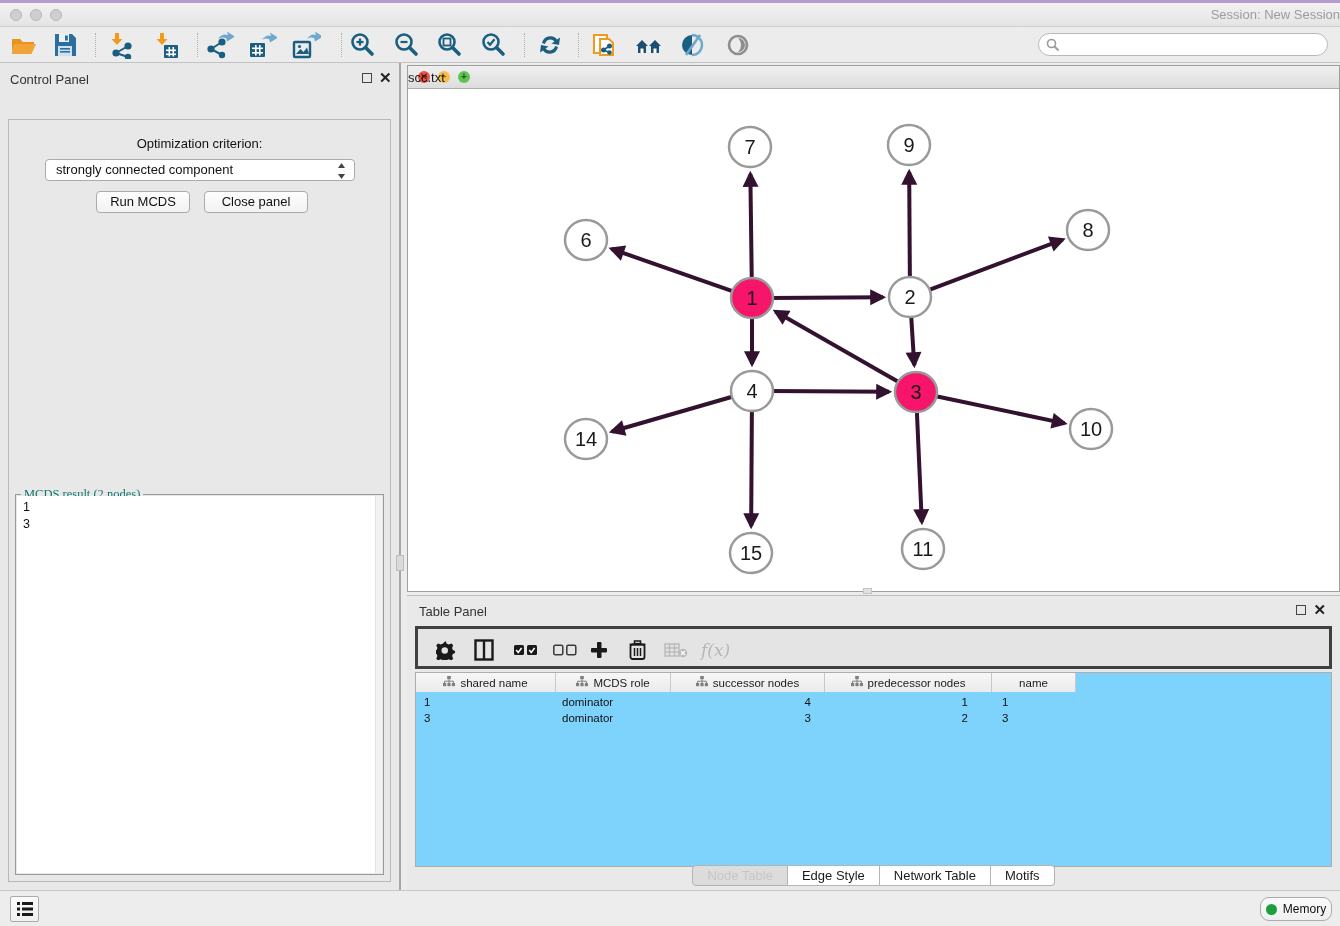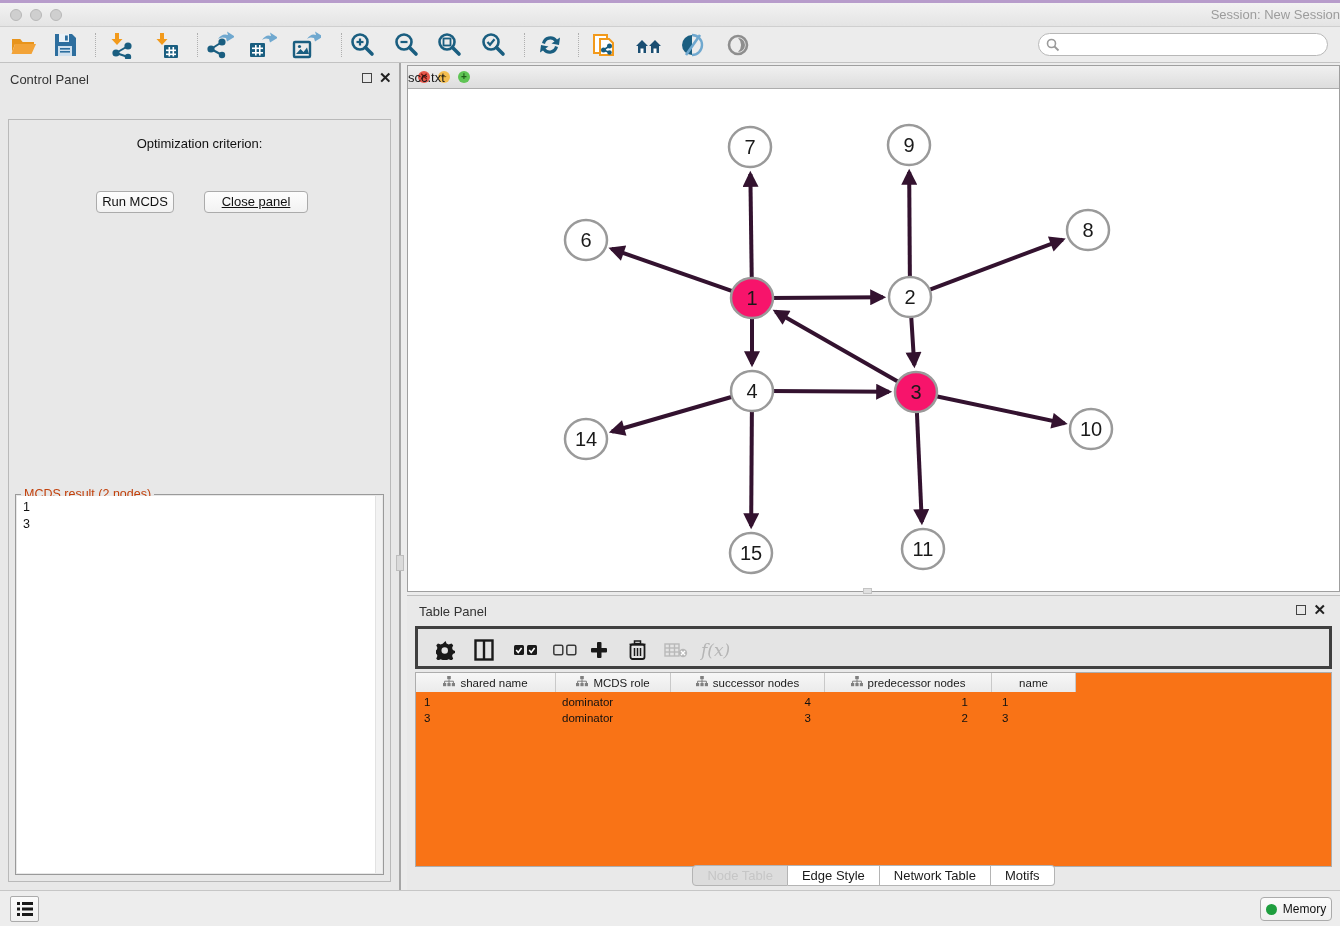--- a/index.html
+++ b/index.html
@@ -29,53 +29,53 @@
   .tab { height:21px; line-height:19px; padding:0 14px; font-size:13px; color:#1a1a1a; background:#fff; border:1px solid #B4B4B4; border-left:none; }
   .tab.first { border-left:1px solid #B4B4B4; border-radius:4px 0 0 4px; }
   .tab.last { border-radius:0 4px 4px 0; }
   .tab.selected { background:#DCDCDC; color:#C6C6C6; }
   .cp-content { position:absolute; left:8px; right:8px; top:56px; bottom:8px; border:1px solid #B9B9B9; background:#E8E8E8; }
   .opt-label { position:absolute; left:0; right:0; top:16px; text-align:center; font-size:13px; color:#111; }
   .dropdown { position:absolute; left:36px; top:39px; width:310px; height:22px; background:#fff; border:1px solid #ABABAB; border-radius:4px; font-size:13px; color:#111; line-height:20px; padding-left:10px; }
   .dd-arrows { position:absolute; right:8px; top:2px; }
   .btn { position:absolute; height:22px; background:linear-gradient(#FDFDFD,#F2F2F2); border:1px solid #ABABAB; border-radius:4px; font-size:13px; color:#111; text-align:center; line-height:20px; }
   .groupbox { position:absolute; left:6px; right:6px; top:374px; bottom:6px; border:1px solid #9A9A9A; }
-  .group-label { position:absolute; top:-8px; left:5px; background:#E8E8E8; padding:0 3px; font-size:12.5px; color:#c2410c; }
+  .group-label { position:absolute; top:-8px; left:5px; background:#E8E8E8; padding:0 3px; font-size:12.5px; color:#0f766e;font-family:Liberation Serif, serif; }
   .result-list { position:absolute; left:1px; right:1px; top:1px; bottom:1px; background:#fff; font-size:12.5px; color:#111; padding:3px 6px; }
   .result-list .item { line-height:17px; }
   .result-scroll { position:absolute; right:1px; top:1px; bottom:1px; width:7px; background:#F2F2F2; border-left:1px solid #E2E2E2; }
   .cp-grip { position:absolute; left:396px; top:492px; width:8px; height:16px; background:#DADADA; border:1px solid #BDBDBD; }
 
   
   .right-col { position:absolute; left:402px; top:63px; right:0; bottom:36px; }
   .net-window { position:absolute; left:5px; top:2px; right:0; height:527px; background:#fff; border:1px solid #9F9F9F; }
   .net-titlebar { position:absolute; left:0; top:0; right:0; height:23px; background:linear-gradient(#F0F0F0,#DDDDDD); border-bottom:1px solid #ADADAD; }
   .net-title { position:absolute; left:0; right:0; top:4px; font-size:13px; color:#1a1a1a; }
   .net-dot { position:absolute; top:5px; width:12px; height:12px; border-radius:50%; font-size:10px; font-weight:bold; text-align:center; line-height:12px; }
   .net-canvas { position:absolute; left:0; top:23px; right:0; bottom:0; background:#fff; overflow:hidden; }
   .hdiv-grip { position:absolute; left:455px; bottom:-3px; width:9px; height:6px; background:#E0E0E0; border:1px solid #C4C4C4; }
 
   
   .table-panel { position:absolute; left:5px; right:0; top:532px; bottom:0; background:#E9E9E9; border-top:1px solid #BDBDBD; }
   .tp-title { position:absolute; left:12px; top:8px; font-size:13px; color:#333; }
   .tp-toolbar { position:absolute; left:8px; right:8px; top:30px; height:43px; background:#E4E4E4; border:3px solid #404040; }
   .tp-ico { position:absolute; top:9px; height:24px; display:flex; align-items:center; }
   .fx { font-family:"DejaVu Serif", serif; font-style:italic; font-size:17px; color:#B5B5B5; }
-  .tp-table { position:absolute; left:8px; right:8px; top:76px; height:195px; background:#f97316; border:1px solid #ADADAD; overflow:hidden; }
+  .tp-table { position:absolute; left:8px; right:8px; top:76px; height:195px; background:#7dd3fc; border:1px solid #ADADAD; overflow:hidden; }
   .th-row { position:absolute; left:0; top:0; height:19px; display:flex; border-bottom:2px solid #C6C6C6; }
   .th-cell { position:relative; height:19px; background:linear-gradient(#F7F7F7,#EBEBEB); border-right:1px solid #C9C9C9; font-size:11.5px; color:#1a1a1a; display:flex; align-items:center; justify-content:center; gap:5px; }
   .tb-rows { position:absolute; left:0; top:21px; right:0; }
   .t-row { display:flex; height:16px; font-size:11.5px; color:#111; }
   .t-cell { height:16px; line-height:16px; }
   .tp-tabs { position:absolute; left:0; right:0; bottom:4px; display:flex; justify-content:center; }
 
   
   .statusbar { position:absolute; left:0; bottom:0; width:100%; height:36px; background:#EDEDED; border-top:1px solid #C6C6C6; }
   .sb-btn { position:absolute; background:linear-gradient(#FBFBFB,#F0F0F0); border:1px solid #ABABAB; }
-  .memory-btn { right:8px; top:6px; width:72px; height:24px; border-radius:4px; font-size:12px; color:#111; display:flex; align-items:center; justify-content:center; gap:6px; }
+  .memory-btn { right:8px; top:6px; width:72px; height:24px; border-radius:9px; font-size:12px; color:#111; display:flex; align-items:center; justify-content:center; gap:6px; }
   .mem-dot { width:11px; height:11px; border-radius:50%; background:#1E9E3E; }
   .list-btn { left:10px; top:5px; width:29px; height:26px; border-radius:2px; display:flex; align-items:center; justify-content:center; }
 </style>
 </head>
 <body>
 
 <div class="screen">
 
   <div class="top-accent"></div>
 
@@ -246,22 +246,31 @@
       <input type="text" placeholder="" style="">
     </div>
   </div>
 
   <div class="control-panel">
     <div class="cp-title">Control Panel</div>
     <div class="panel-float" style="left:362px; top:10px;"></div>
     <div class="panel-close" style="left:379px; top:10px;">✕</div>
     <div class="cp-content">
       <div class="opt-label">Optimization criterion:</div>
-      <div class="btn" style="left:87px; top:71px; width:78px;">Run MCDS</div>
-      <div class="btn" style="left:195px; top:71px; width:104px;text-decoration:underline;">Close panel</div>
+      <div class="dropdown">
+        <span>strongly connected component</span>
+        <span class="dd-arrows">
+          <svg width="9" height="18" viewBox="0 0 9 18">
+              <path d="M4.5 1 L8 6 H1 Z" fill="#444"></path>
+              <path d="M4.5 17 L1 12 H8 Z" fill="#444"></path>
+            </svg>
+        </span>
+      </div>
+      <div class="btn" style="left:87px; top:71px; width:94px;">Run MCDS</div>
+      <div class="btn" style="left:195px; top:71px; width:104px;">Close panel</div>
       <div class="groupbox">
         <span class="group-label">MCDS result (2 nodes)</span>
         <div class="result-list" id="mcds-results">
             <div class="item">1</div>
             <div class="item">3</div>
           </div>
         <div class="result-scroll"></div>
       </div>
     </div>
     <div class="cp-grip"></div>

